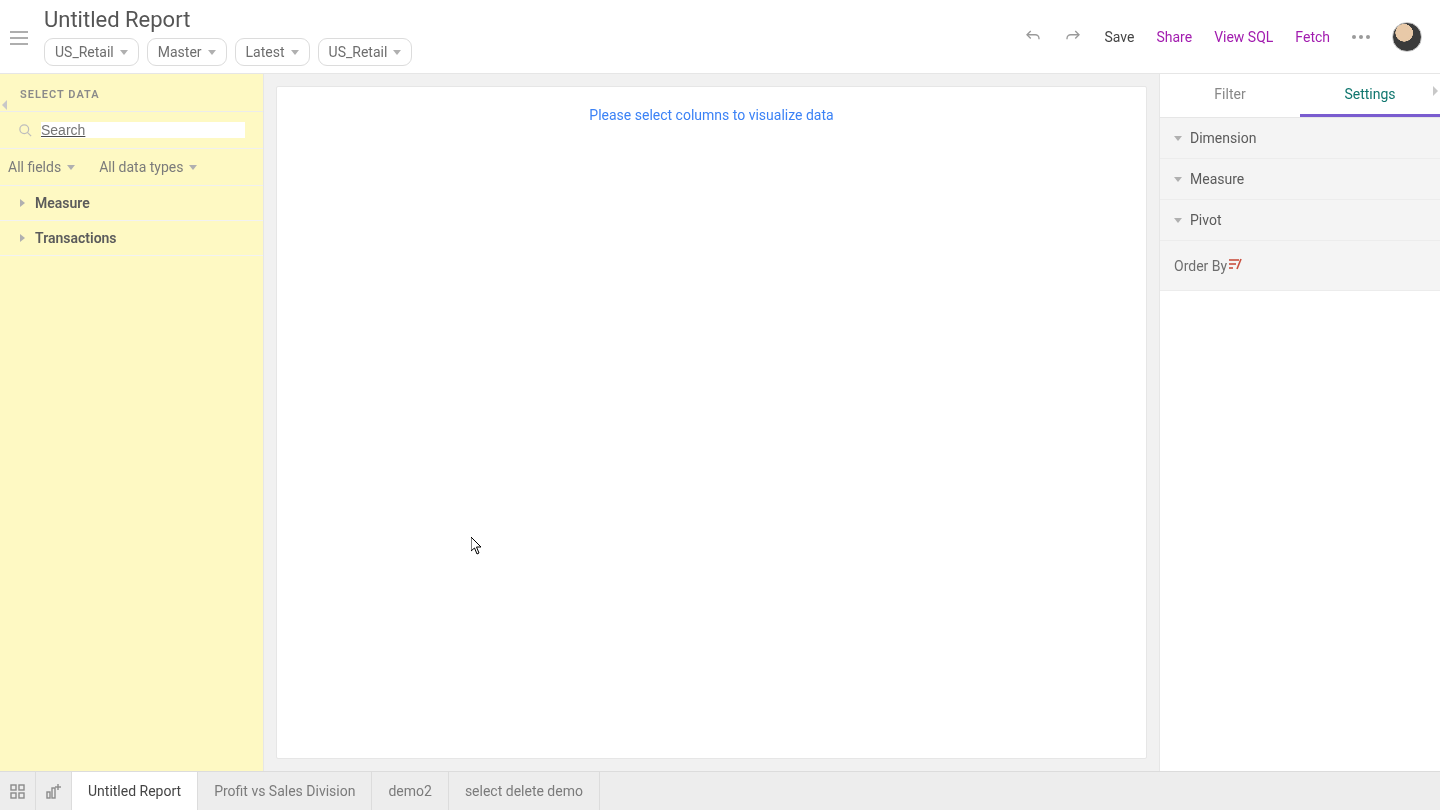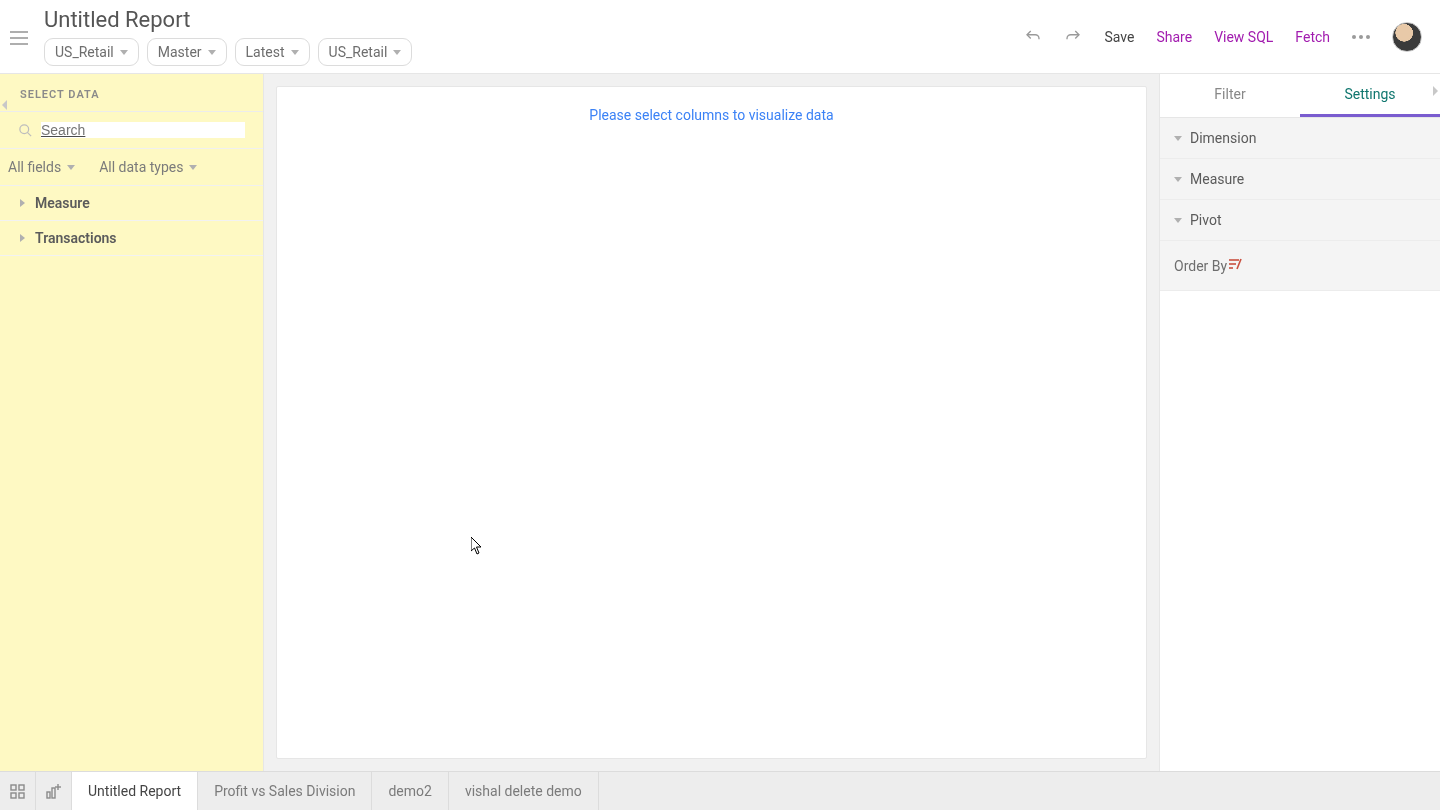--- a/index.html
+++ b/index.html
@@ -213,14 +213,14 @@
       <svg width="16" height="16" viewBox="0 0 16 16" fill="none" stroke-width="1.4">
         <rect x="1" y="9" width="3" height="6"></rect>
         <rect x="6" y="5" width="3" height="10"></rect>
         <line x1="12" y1="1" x2="12" y2="7"></line>
         <line x1="9" y1="4" x2="15" y2="4"></line>
       </svg>
     </div>
   <div class="bottom-tab active">Untitled Report</div>
   <div class="bottom-tab">Profit vs Sales Division</div>
   <div class="bottom-tab">demo2</div>
-  <div class="bottom-tab">vishal delete demo</div>
+  <div class="bottom-tab">select delete demo</div>
 </div>
 
 </body></html>

